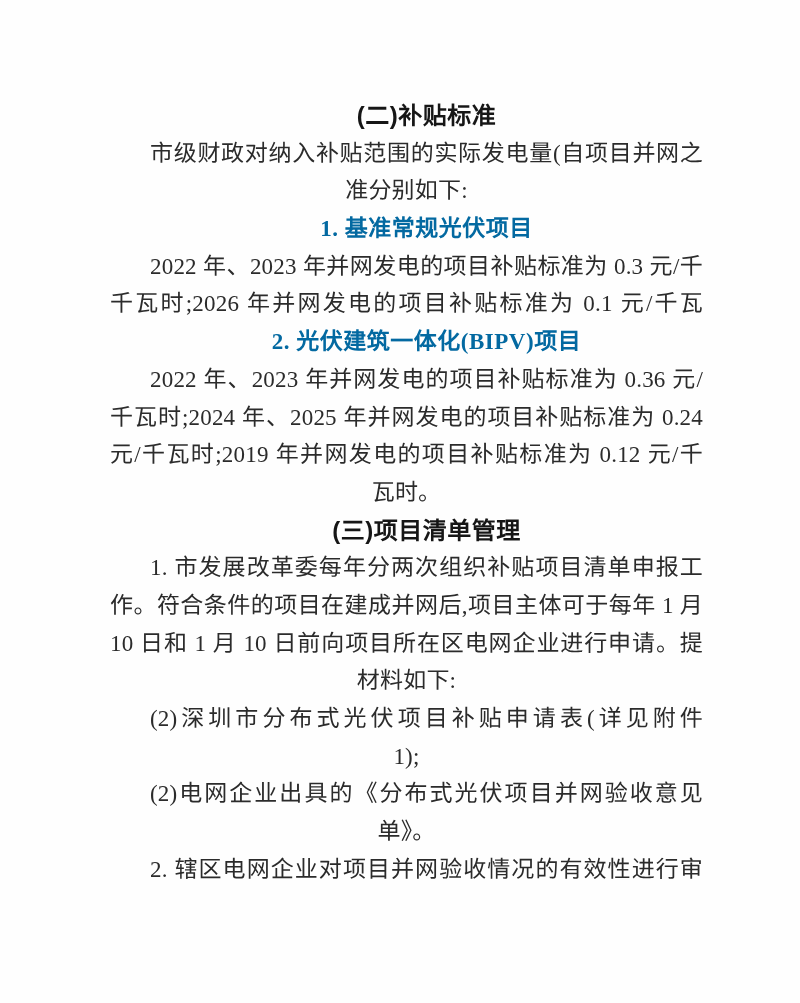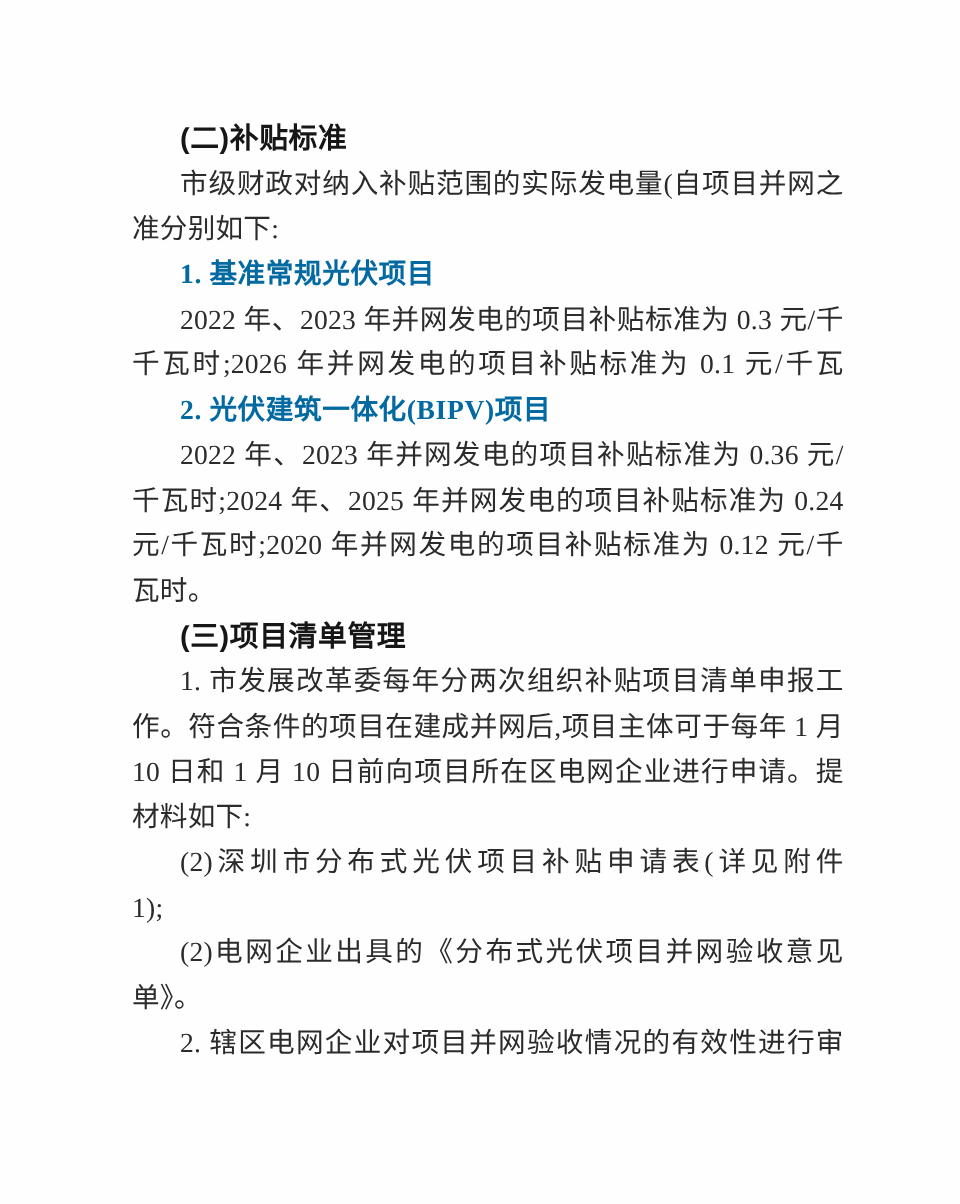--- a/index.html
+++ b/index.html
@@ -25,21 +25,21 @@
     left: 110px;
     top: 97px;
     width: 593px;
   }
   .line {
     height: 37.7px;
     line-height: 37.7px;
     font-size: 23px;
     overflow: hidden;
     white-space: normal;
-    text-align: left;
+    text-align: center;
     letter-spacing: 0.2px;
   }
   .line.full {
     text-align: justify;
     text-align-last: justify;
     text-justify: inter-character;
   }
   .line.indent {
     text-indent: 40px;
   }
@@ -64,21 +64,21 @@
   <div class="doc">
       <div class="line heading indent">(二)补贴标准</div>
       <div class="line indent full">市级财政对纳入补贴范围的实际发电量(自项目并网之</div>
       <div class="line">准分别如下:</div>
       <div class="line subheading indent">1. 基准常规光伏项目</div>
       <div class="line indent full">2022 年、2023 年并网发电的项目补贴标准为 0.3 元/千</div>
       <div class="line full">千瓦时;2026 年并网发电的项目补贴标准为 0.1 元/千瓦时。</div>
       <div class="line subheading indent">2. 光伏建筑一体化(BIPV)项目</div>
       <div class="line indent full">2022 年、2023 年并网发电的项目补贴标准为 0.36 元/</div>
       <div class="line full">千瓦时;2024 年、2025 年并网发电的项目补贴标准为 0.24</div>
-      <div class="line full">元/千瓦时;2020 年并网发电的项目补贴标准为 0.12 元/千</div>
+      <div class="line full">元/千瓦时;2019 年并网发电的项目补贴标准为 0.12 元/千</div>
       <div class="line">瓦时。</div>
       <div class="line heading indent">(三)项目清单管理</div>
       <div class="line indent full">1. 市发展改革委每年分两次组织补贴项目清单申报工</div>
       <div class="line full">作。符合条件的项目在建成并网后,项目主体可于每年 1 月</div>
       <div class="line full">10 日和 1 月 10 日前向项目所在区电网企业进行申请。提交</div>
       <div class="line">材料如下:</div>
       <div class="line indent full">(2)深圳市分布式光伏项目补贴申请表(详见附件</div>
       <div class="line">1);</div>
       <div class="line indent full">(2)电网企业出具的《分布式光伏项目并网验收意见</div>
       <div class="line">单》。</div>

